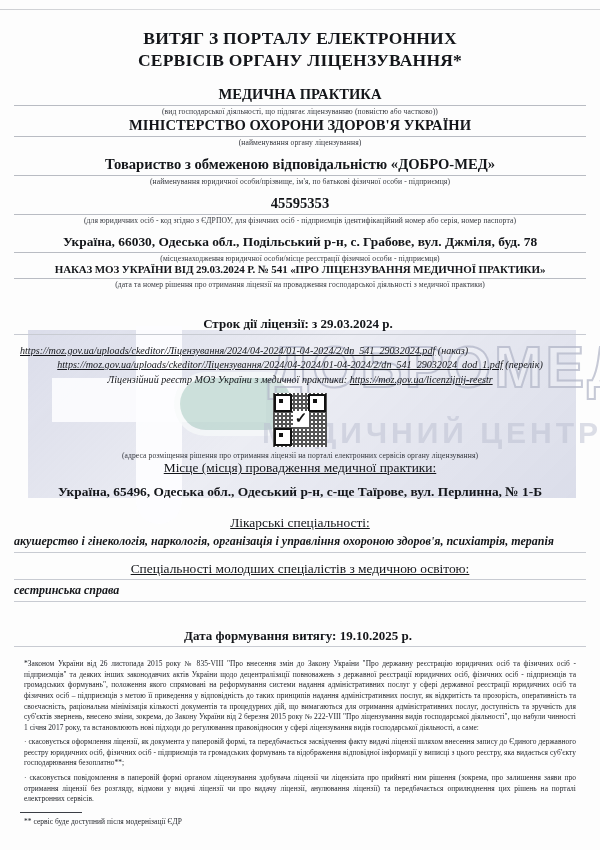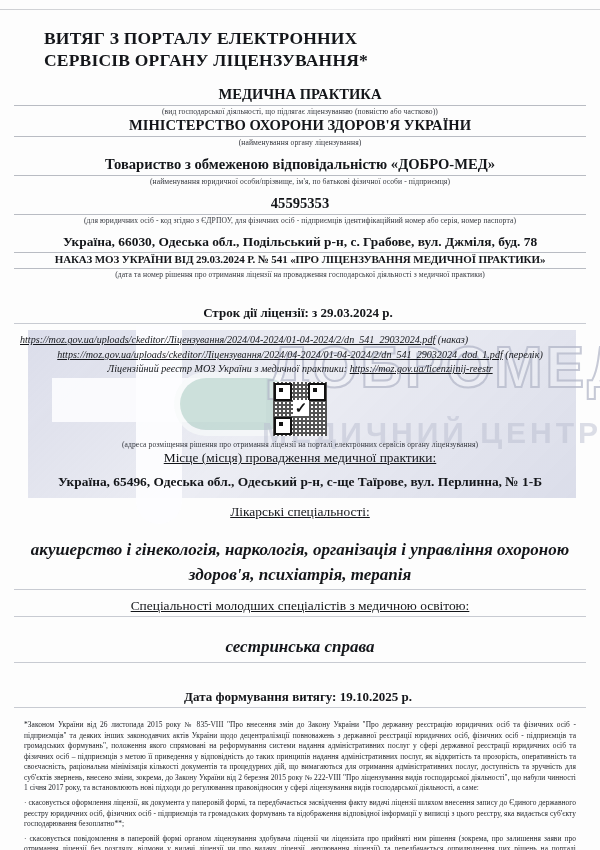--- a/index.html
+++ b/index.html
@@ -97,21 +97,21 @@
   }
 
   
   .doc {
     position: relative;
     z-index: 2;
     padding: 0 14px;
   }
 
   .title {
-    text-align: left;
+    text-align: center;
     font-weight: bold;
     font-size: 17.5px;
     line-height: 1.28;
     letter-spacing: .2px;
     margin: 27px 30px 0 30px;
   }
 
   .field-val {
     text-align: center;
     font-weight: bold;
@@ -207,26 +207,25 @@
   }
 
   .center-head {
     text-align: center;
     font-size: 13.4px;
     margin-top: 0;
   }
   .center-head .u { text-decoration: underline; }
 
   .italic-val {
-    text-align: center;
     font-style: italic;
     font-weight: bold;
-    font-size: 17px;
+    font-size: 12px;
     line-height: 1.45;
-    margin-top: 18px;
+    margin-top: 2px;
   }
 
   .spacer-sm { height: 8px; }
   .spacer-md { height: 14px; }
 
   
   .footnote {
     margin-top: 12px;
     padding: 0 6px;
     font-size: 7.45px;
@@ -299,20 +298,21 @@
     <div class="field-val">45595353</div>
     <hr class="rule">
     <div class="caption">(для юридичних осіб - код згідно з ЄДРПОУ, для фізичних осіб - підприємців ідентифікаційний номер або серія, номер паспорта)</div>
   </div>
 
   <div class="spacer-sm"></div>
 
   <div>
     <div class="field-val sz-13">Україна, 66030, Одеська обл., Подільський р-н, с. Грабове, вул. Джміля, буд. 78</div>
     <hr class="rule">
+    <div class="caption">(місцезнаходження юридичної особи/місце реєстрації фізичної особи - підприємця)</div>
   </div>
 
   <div>
     <div class="field-val sz-12">НАКАЗ МОЗ УКРАЇНИ ВІД 29.03.2024 Р. № 541 «ПРО ЛІЦЕНЗУВАННЯ МЕДИЧНОЇ ПРАКТИКИ»</div>
     <hr class="rule">
     <div class="caption">(дата та номер рішення про отримання ліцензії на провадження господарської діяльності з медичної практики)</div>
   </div>
 
   <div class="right-line">Строк дії ліцензії: з 29.03.2024 р.</div>
   <hr class="rule soft">

